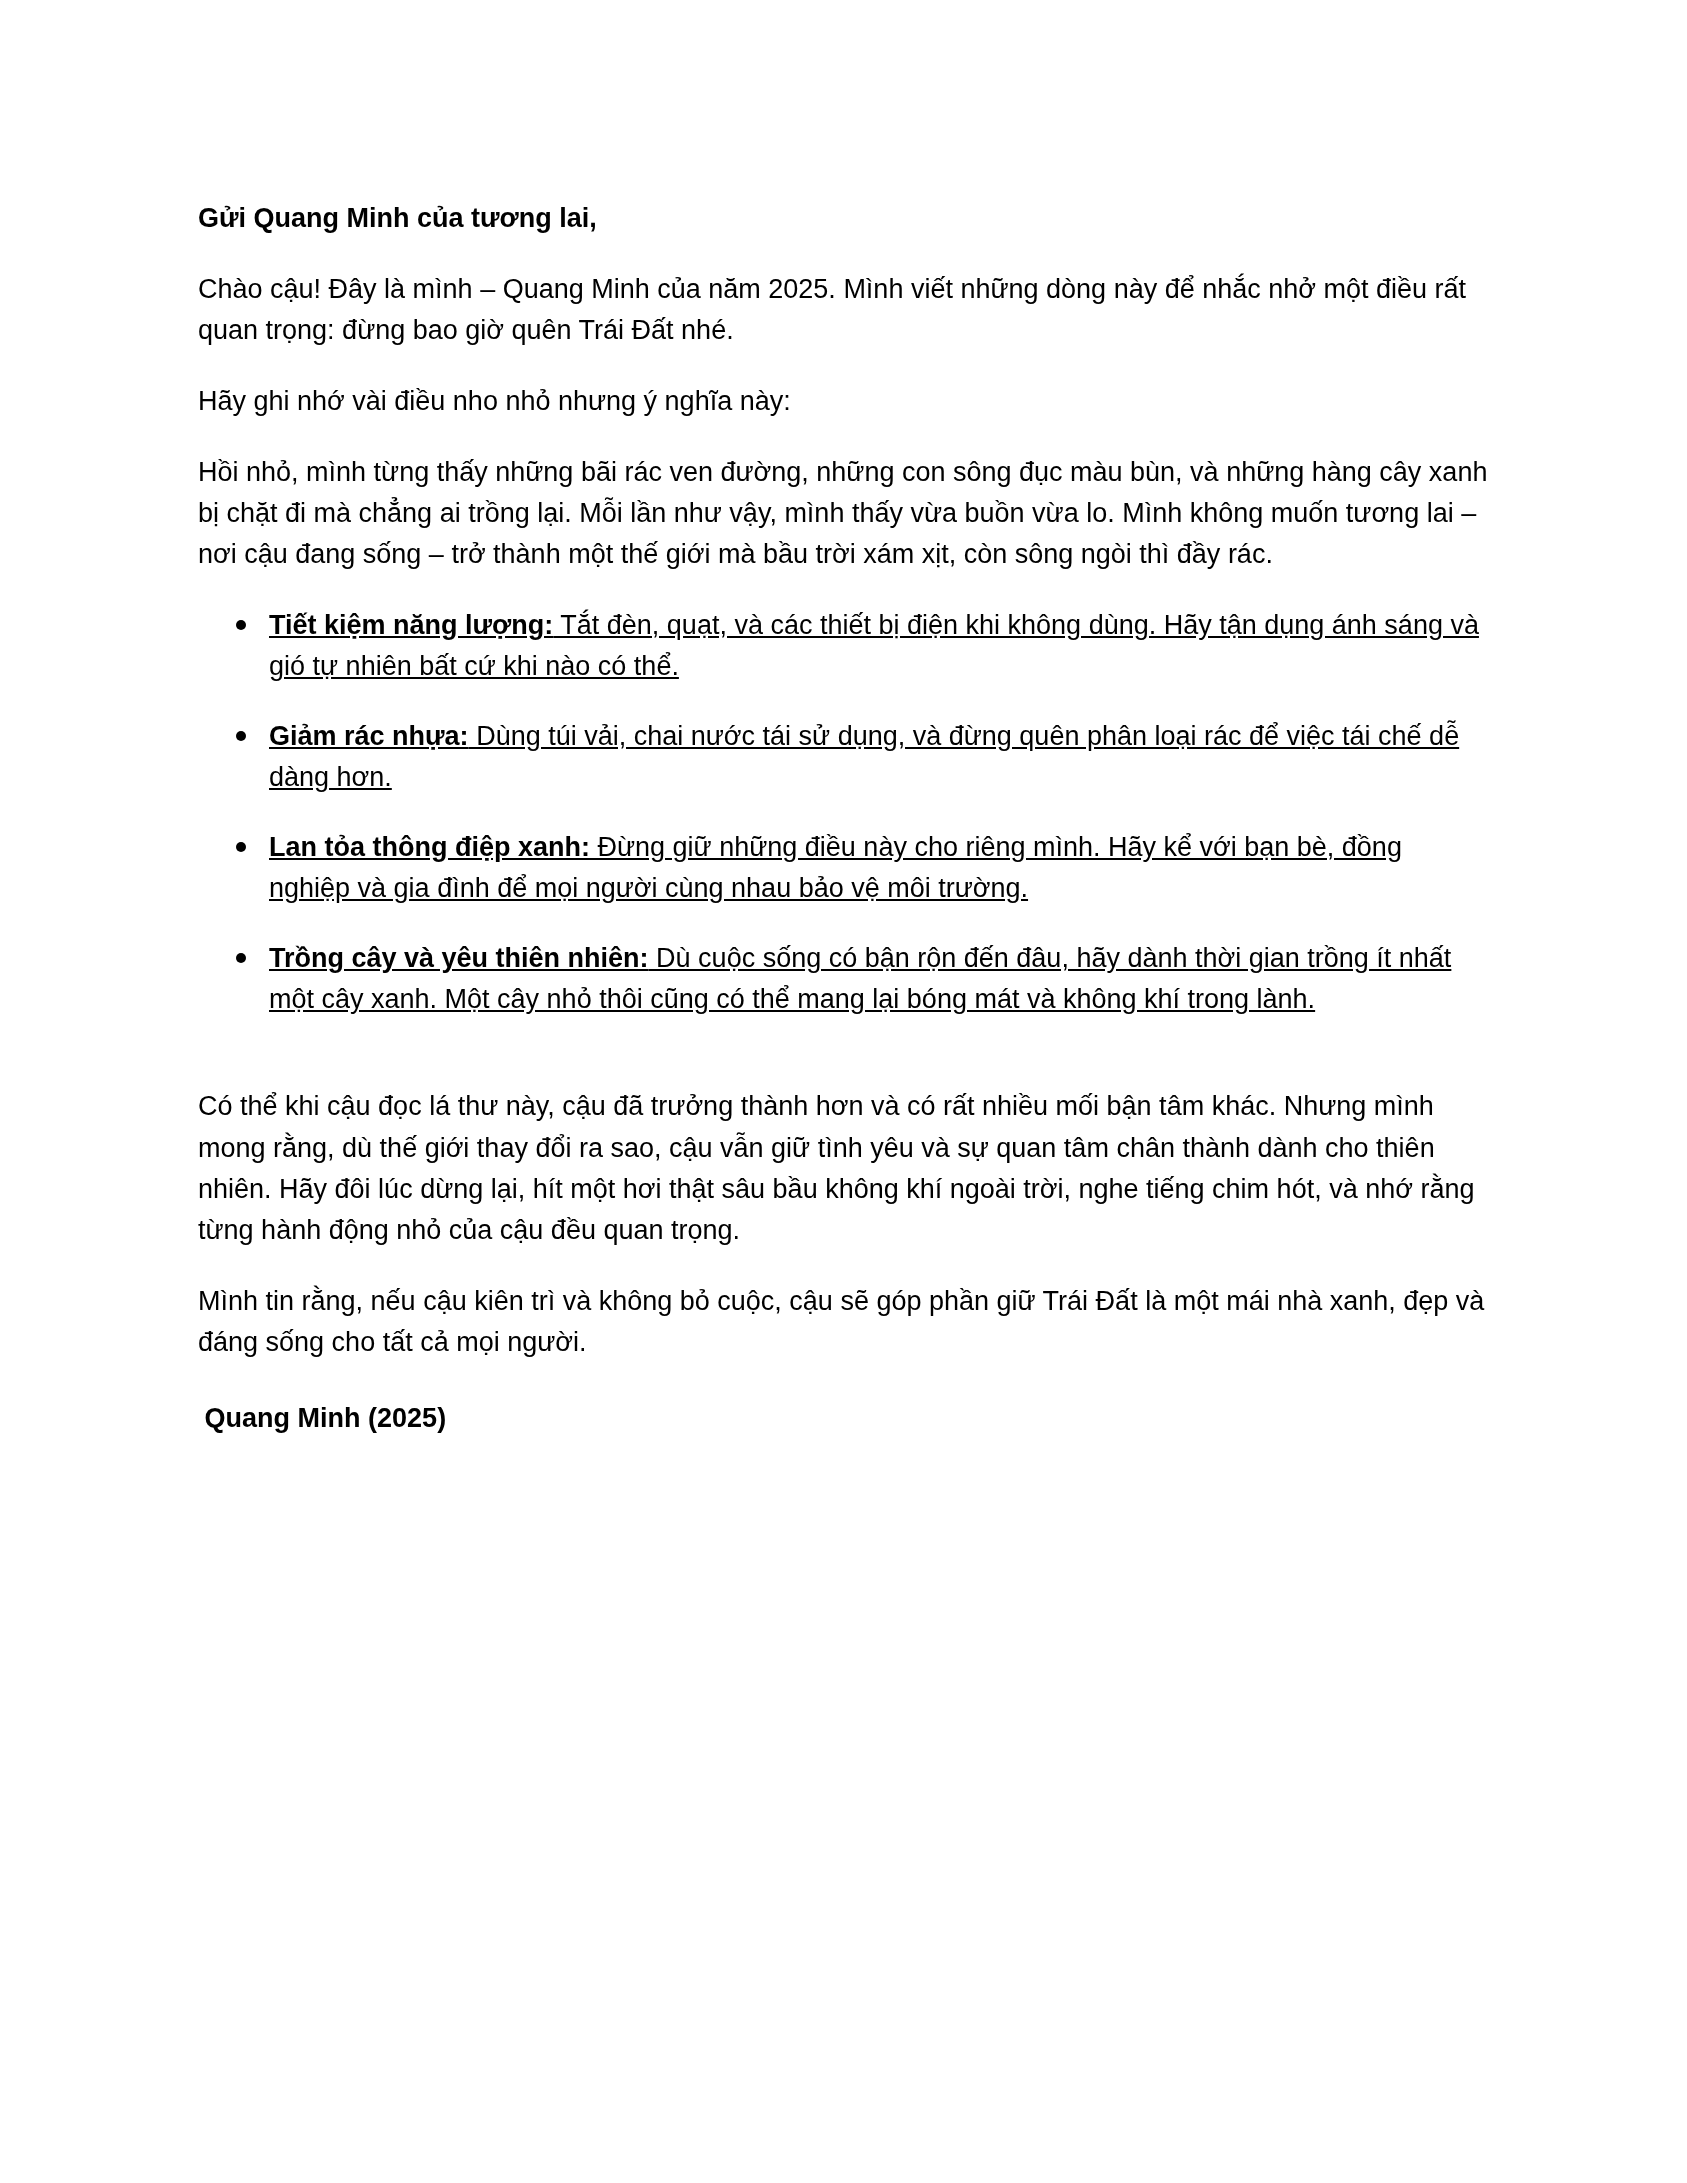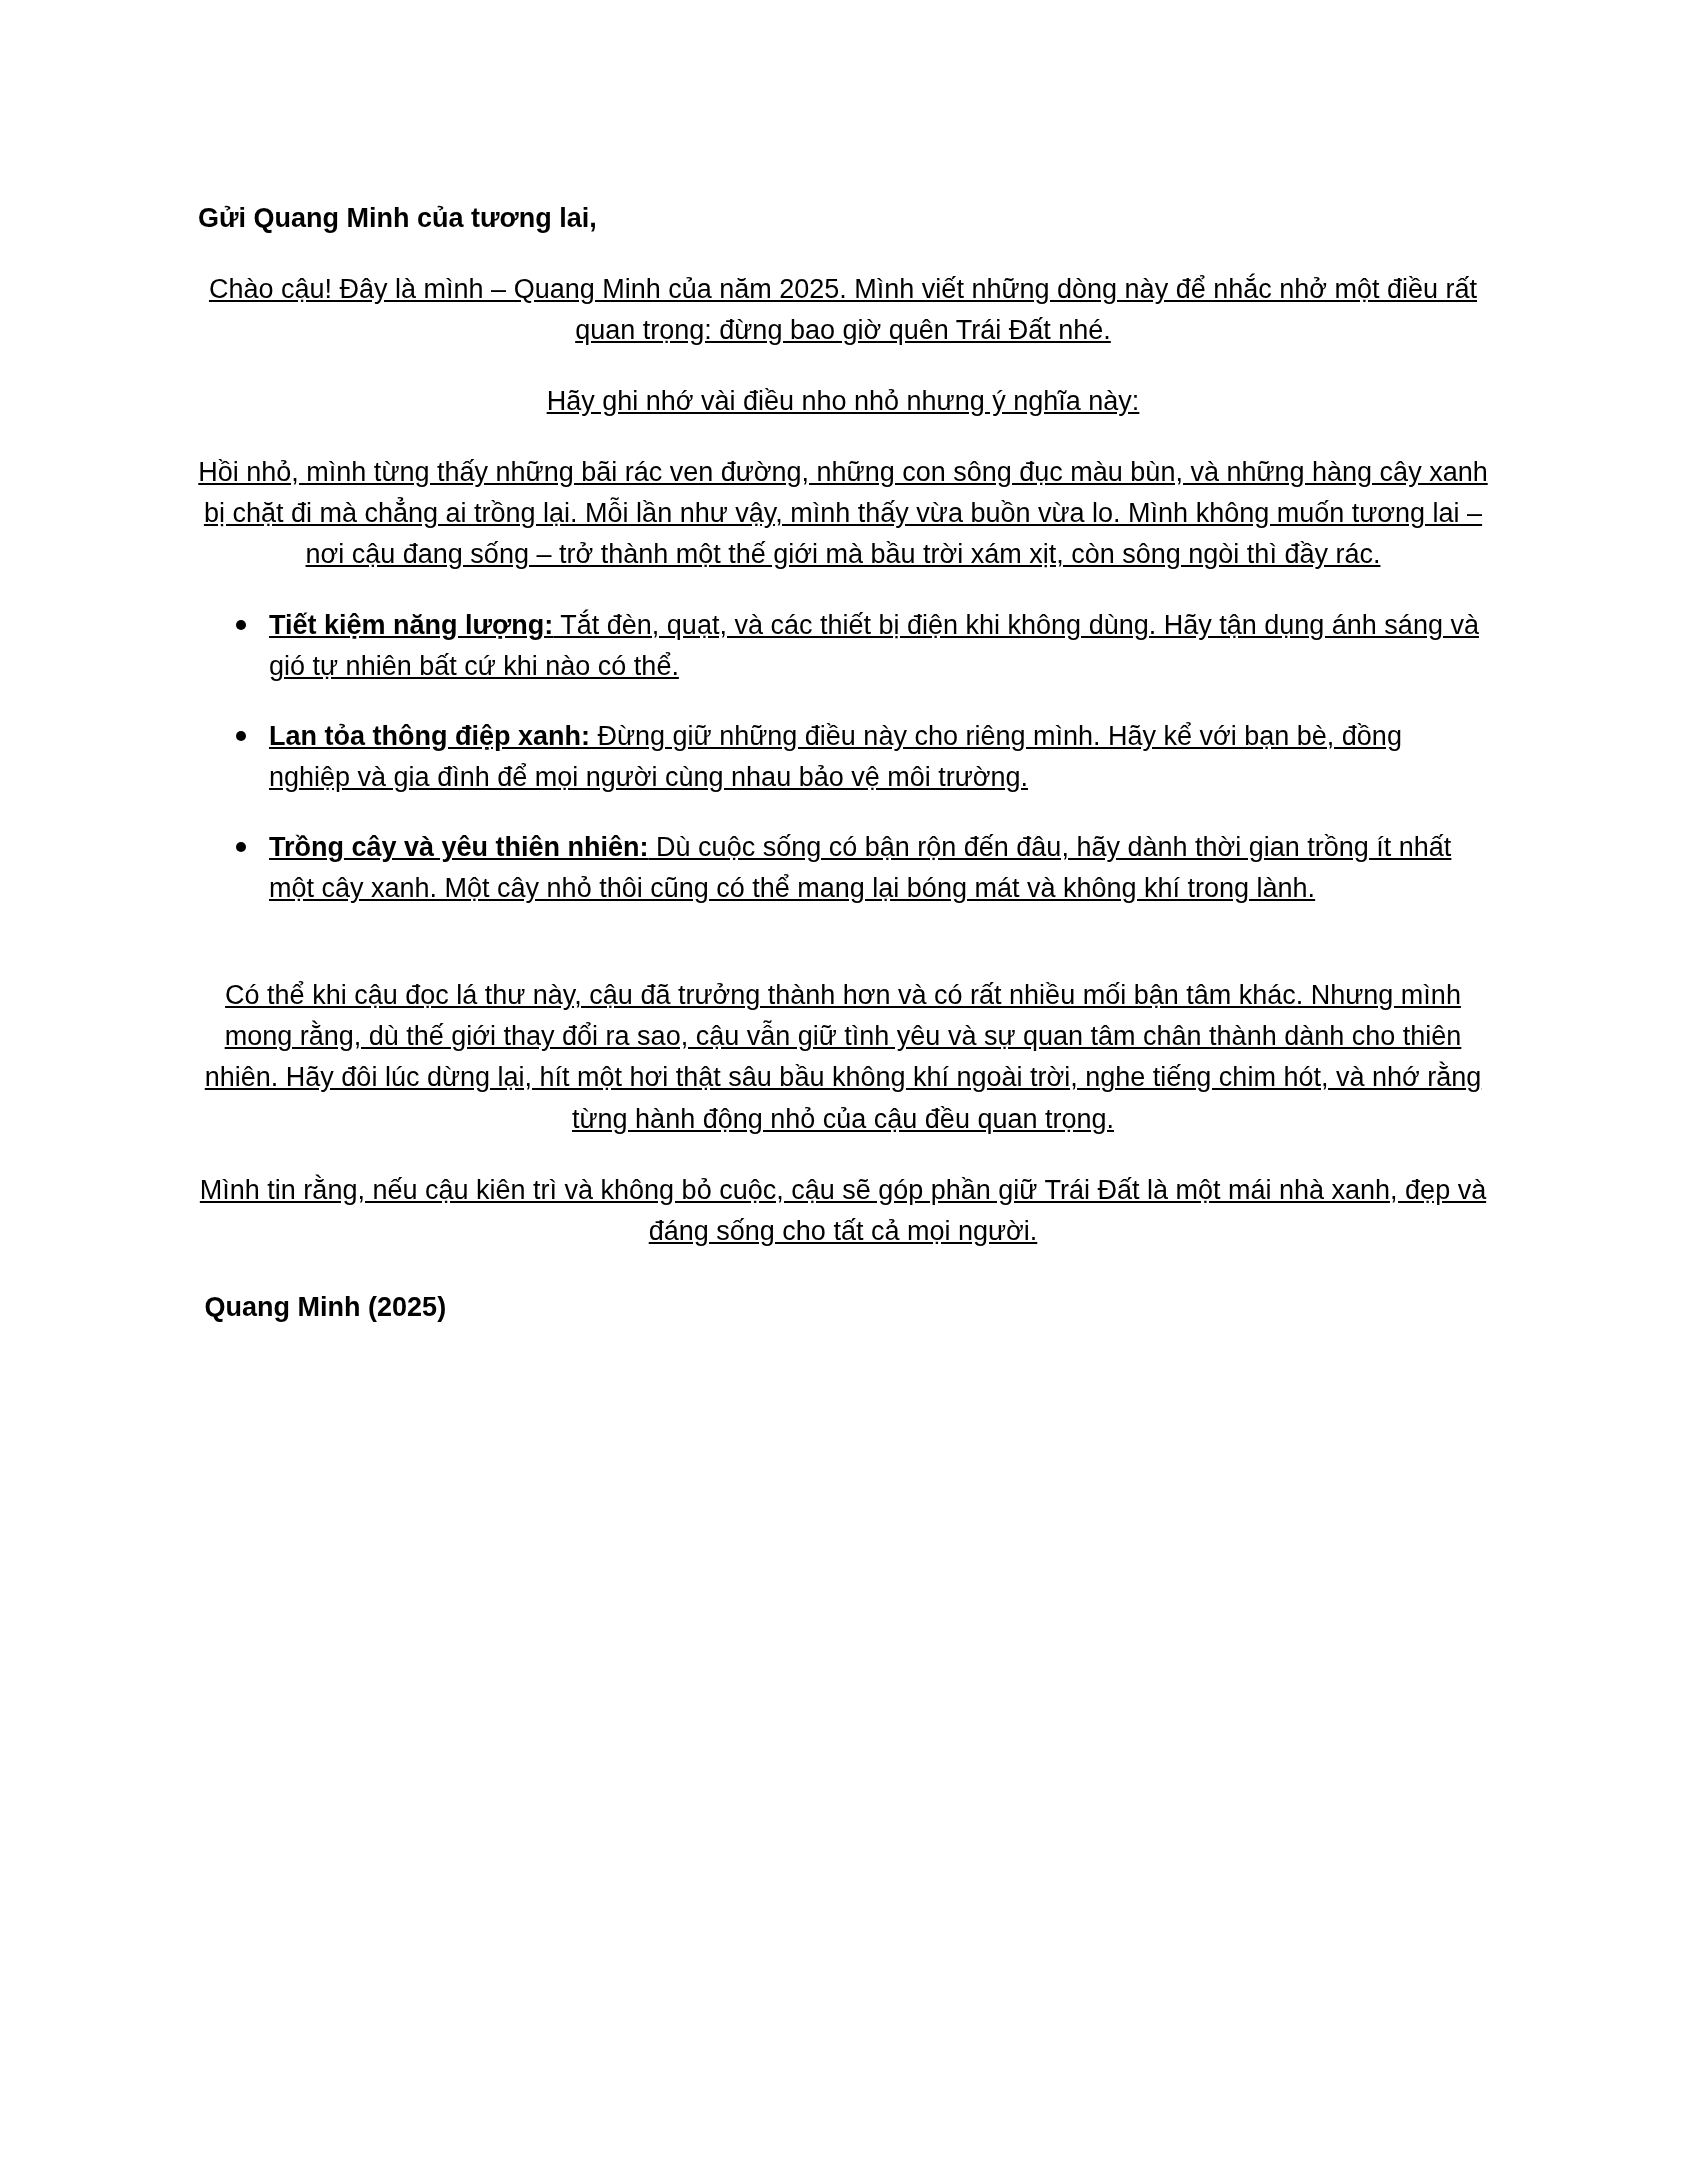--- a/index.html
+++ b/index.html
@@ -29,22 +29,21 @@
     line-height: 1.52;
     color: #000000;
   }
   .salutation {
     font-weight: bold;
     margin: 0 0 30px 0;
     font-size: 27px;
   }
   p.para {
     margin: 0 0 30px 0;
-    text-align: center;
-    text-decoration: underline;
+    text-align: left;
   }
   ul.tips {
     list-style: none;
     margin: 0 0 30px 0;
     padding: 0;
     text-decoration: underline;
   }
   ul.tips li {
     position: relative;
     padding-left: 71px;
@@ -90,20 +89,24 @@
 
     <p class="para">Hồi nhỏ, mình từng thấy những bãi rác ven đường, những con sông đục màu bùn, và những hàng cây xanh bị chặt đi mà chẳng ai trồng lại. Mỗi lần như vậy, mình thấy vừa buồn vừa lo. Mình không muốn tương lai – nơi cậu đang sống – trở thành một thế giới mà bầu trời xám xịt, còn sông ngòi thì đầy rác.</p>
 
     <ul class="tips">
       <li>
         <span class="bullet"></span>
         <span class="lbl">Tiết kiệm năng lượng:</span><span> Tắt đèn, quạt, và các thiết bị điện khi không dùng. Hãy tận dụng ánh sáng và gió tự nhiên bất cứ khi nào có thể.</span>
       </li>
       <li>
         <span class="bullet"></span>
+        <span class="lbl">Giảm rác nhựa:</span><span> Dùng túi vải, chai nước tái sử dụng, và đừng quên phân loại rác để việc tái chế dễ dàng hơn.</span>
+      </li>
+      <li>
+        <span class="bullet"></span>
         <span class="lbl">Lan tỏa thông điệp xanh:</span><span> Đừng giữ những điều này cho riêng mình. Hãy kể với bạn bè, đồng nghiệp và gia đình để mọi người cùng nhau bảo vệ môi trường.</span>
       </li>
       <li>
         <span class="bullet"></span>
         <span class="lbl">Trồng cây và yêu thiên nhiên:</span><span> Dù cuộc sống có bận rộn đến đâu, hãy dành thời gian trồng ít nhất một cây xanh. Một cây nhỏ thôi cũng có thể mang lại bóng mát và không khí trong lành.</span>
       </li>
     </ul>
 
     <div class="gap-after-list"></div>
 

